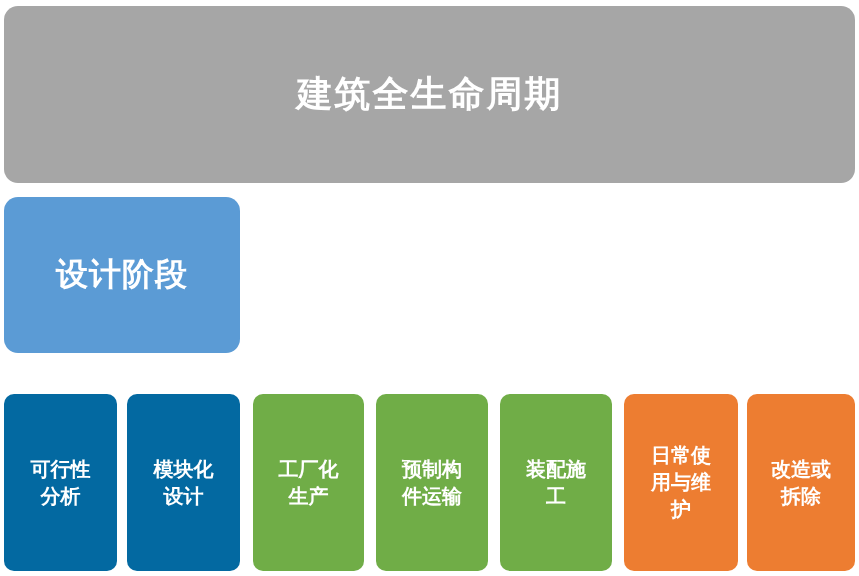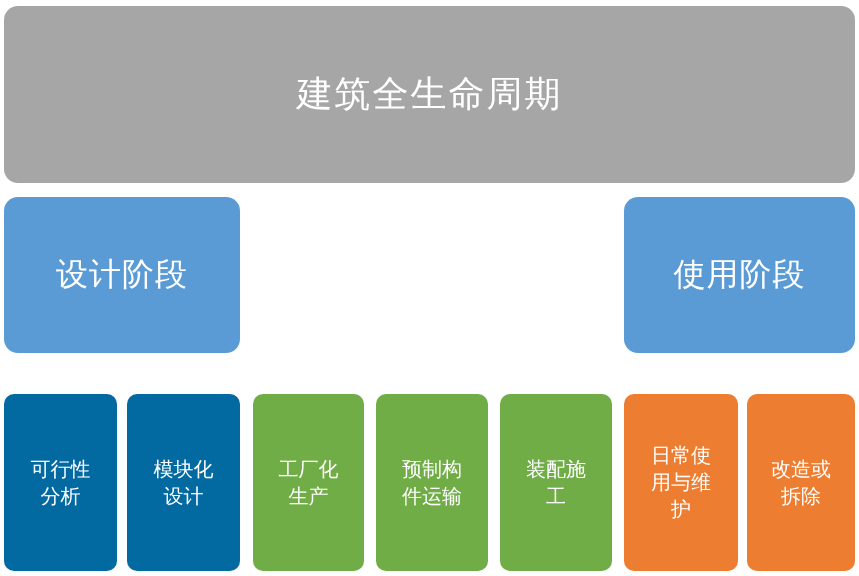--- a/index.html
+++ b/index.html
@@ -13,21 +13,21 @@
     width: 859px; height: 576px;
     background: #ffffff;
     overflow: hidden;
   }
   .box {
     position: absolute;
     display: flex;
     align-items: center;
     justify-content: center;
     color: #ffffff;
-    font-weight: normal;
+    font-weight: bold;
     text-align: center;
   }
   .title-box {
     left: 4px; top: 6px;
     width: 851px; height: 177px;
     background: #A6A6A6;
     border-radius: 14px;
     font-size: 36px;
     letter-spacing: 2px;
   }
@@ -64,23 +64,20 @@
 
 <div class="canvas">
 
   <div class="box title-box">
     <span>建筑全生命周期</span>
   </div>
 
   <div class="box phase-box p0">
     <span>设计阶段</span>
   </div>
-  <div class="box phase-box p2">
-    <span>使用阶段</span>
-  </div>
 
   <div class="box sub-box yellow s0">
     <span>可行性
 分析</span>
   </div>
   <div class="box sub-box yellow s1">
     <span>模块化
 设计</span>
   </div>
 

